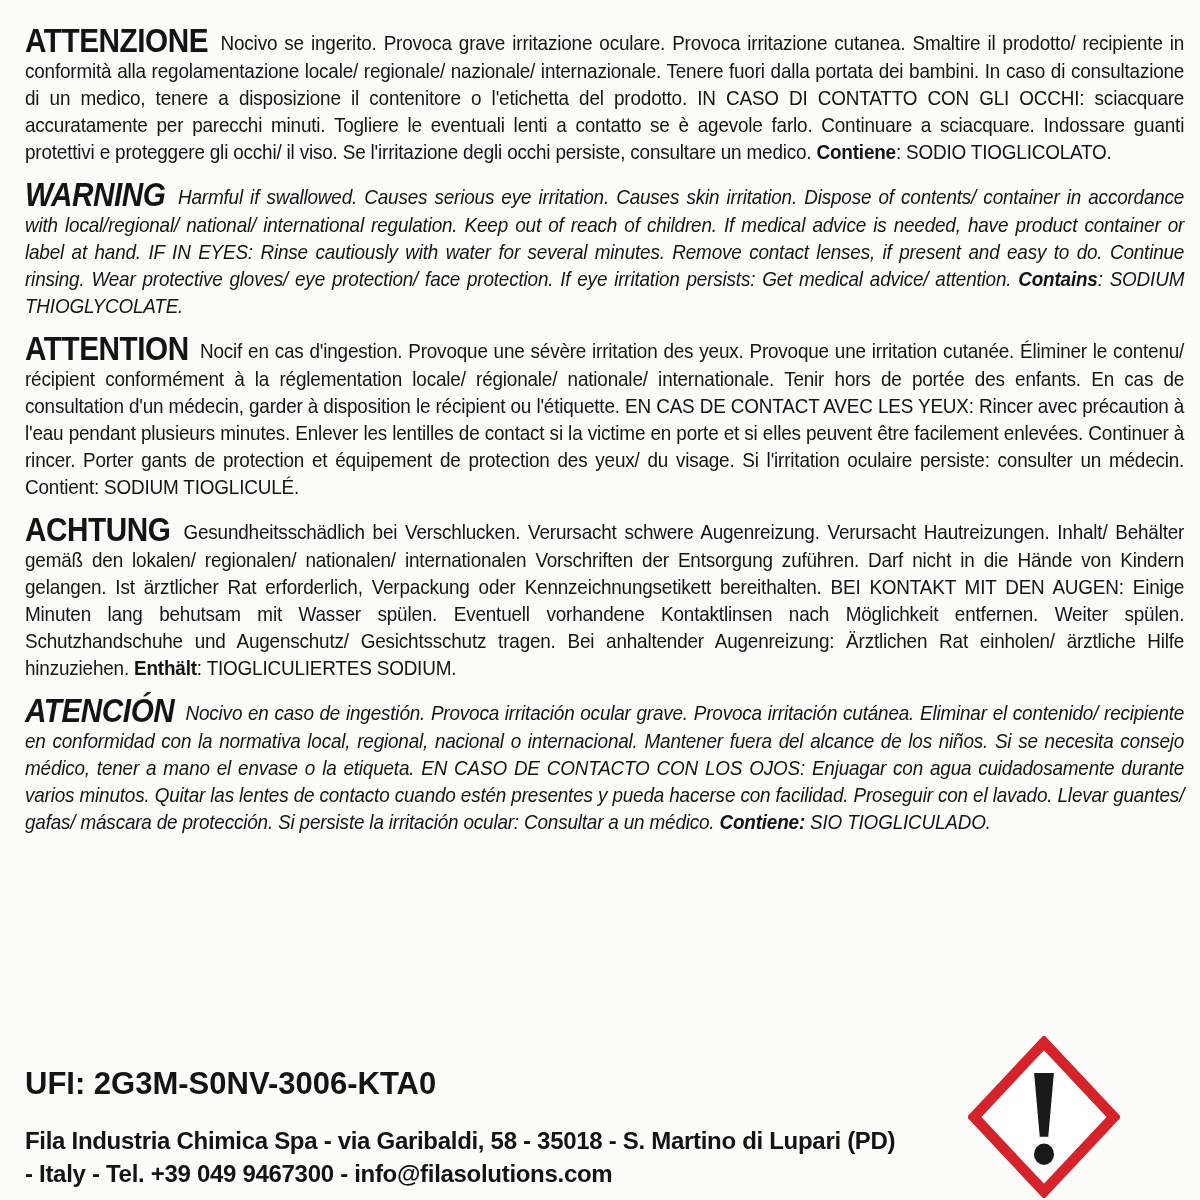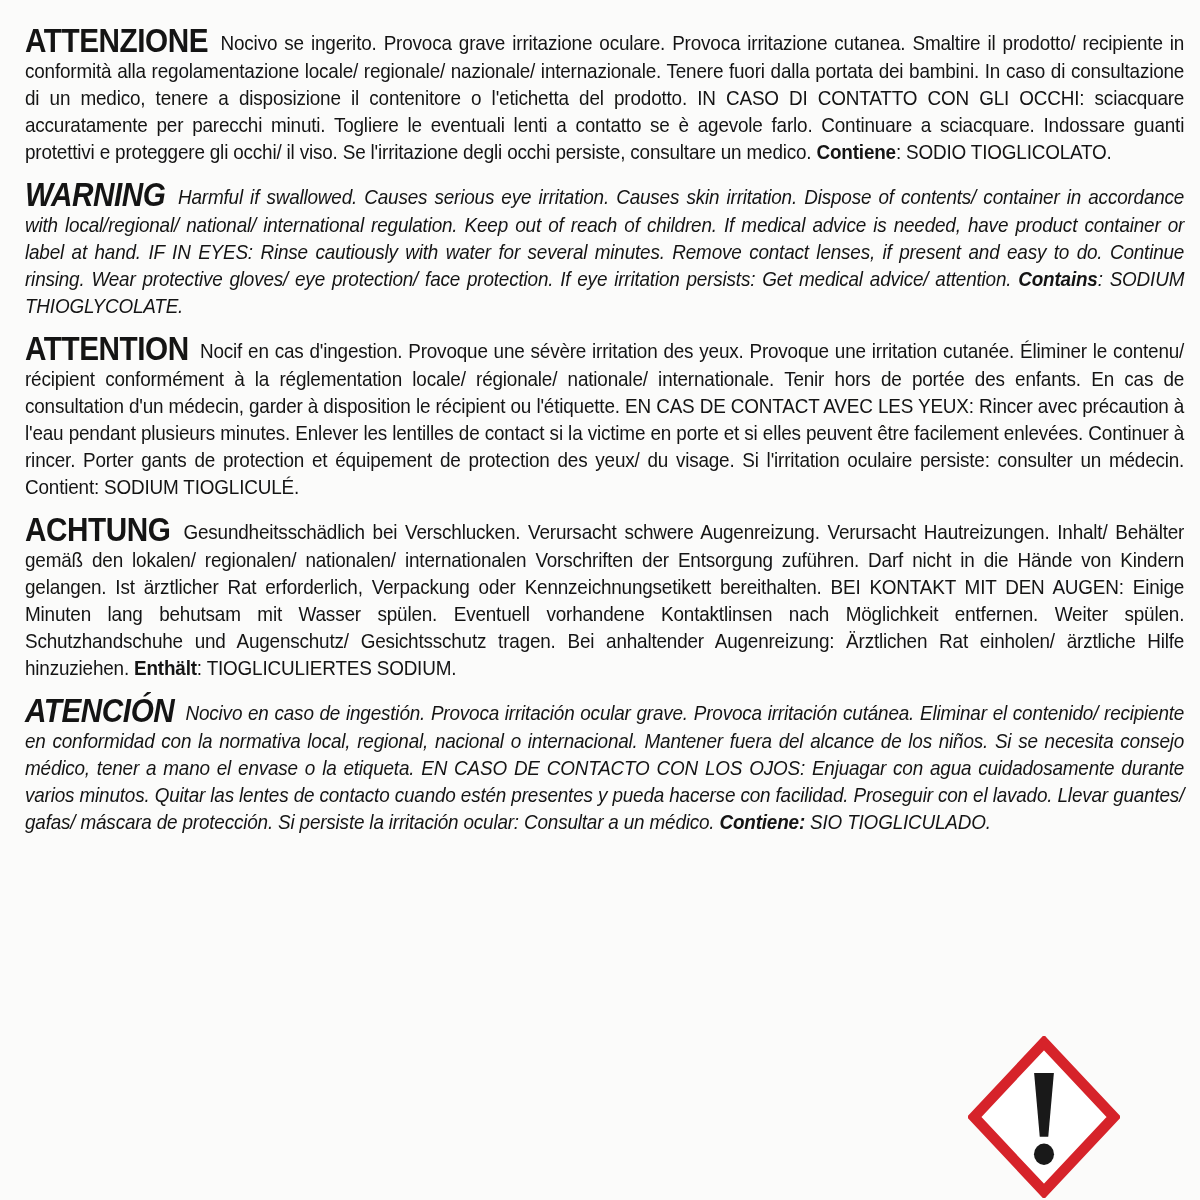--- a/index.html
+++ b/index.html
@@ -87,20 +87,25 @@
     </p>
 
     <p class="para it">
       <span class="hd">ATENCIÓN</span>
       <span>Nocivo en caso de ingestión. Provoca irritación ocular grave. Provoca irritación cutánea. Eliminar el contenido/ recipiente en conformidad con la normativa local, regional, nacional o internacional. Mantener fuera del alcance de los niños. Si se necesita consejo médico, tener a mano el envase o la etiqueta. EN CASO DE CONTACTO CON LOS OJOS: Enjuagar con agua cuidadosamente durante varios minutos. Quitar las lentes de contacto cuando estén presentes y pueda hacerse con facilidad. Proseguir con el lavado. Llevar guantes/ gafas/ máscara de protección. Si persiste la irritación ocular: Consultar a un médico.</span>
       <span class="cl-bold">Contiene:</span><span> SIO TIOGLICULADO.</span>
     </p>
 
   </div>
 
+  <div class="footer-block">
+    <div class="ufi-line">UFI: 2G3M-S0NV-3006-KTA0</div>
+    <div class="company-line">Fila Industria Chimica Spa - via Garibaldi, 58 - 35018 - S. Martino di Lupari (PD)</div>
+    <div class="company-line">- Italy - Tel. +39 049 9467300 - info@filasolutions.com</div>
+  </div>
 
   <svg class="ghs-pictogram" viewBox="0 0 100 106" xmlns="http://www.w3.org/2000/svg" aria-hidden="true">
     <polygon points="50,4 96,53 50,102 4,53" fill="#ffffff" stroke="#d6232a" stroke-width="7" stroke-linejoin="miter"></polygon>
     <polygon points="43.5,24 56.5,24 52.8,66 47.2,66" fill="#191919"></polygon>
     <ellipse cx="50" cy="77.5" rx="6.6" ry="7" fill="#191919"></ellipse>
   </svg>
 
 </div>
 
 </body></html>

